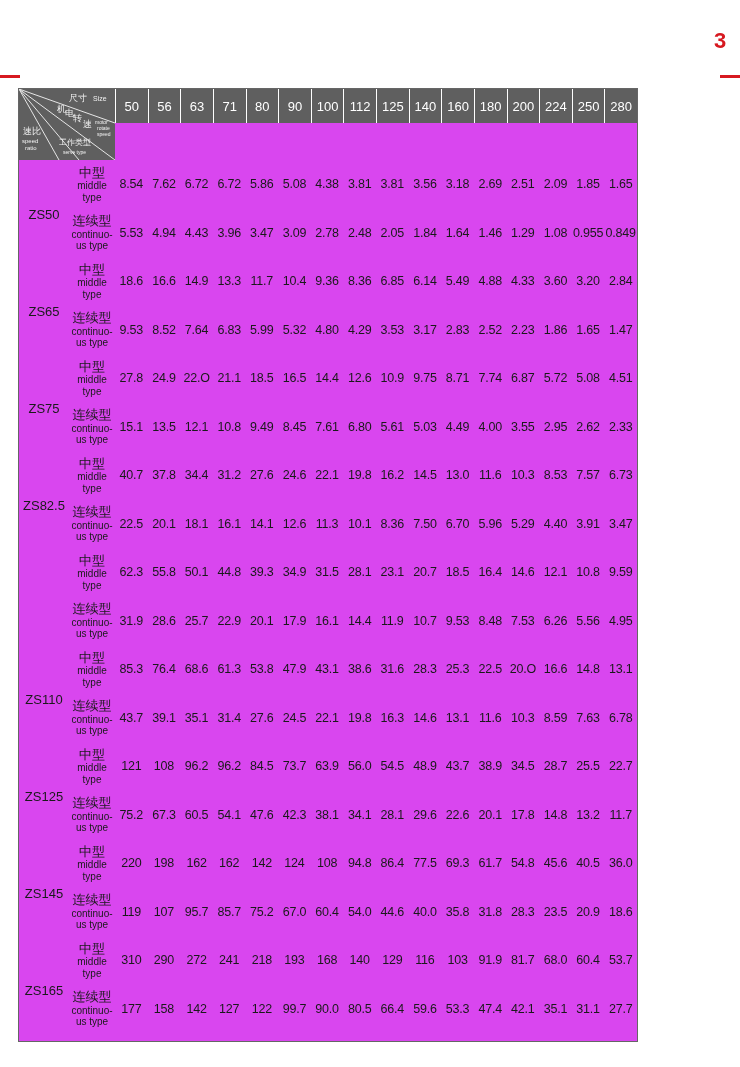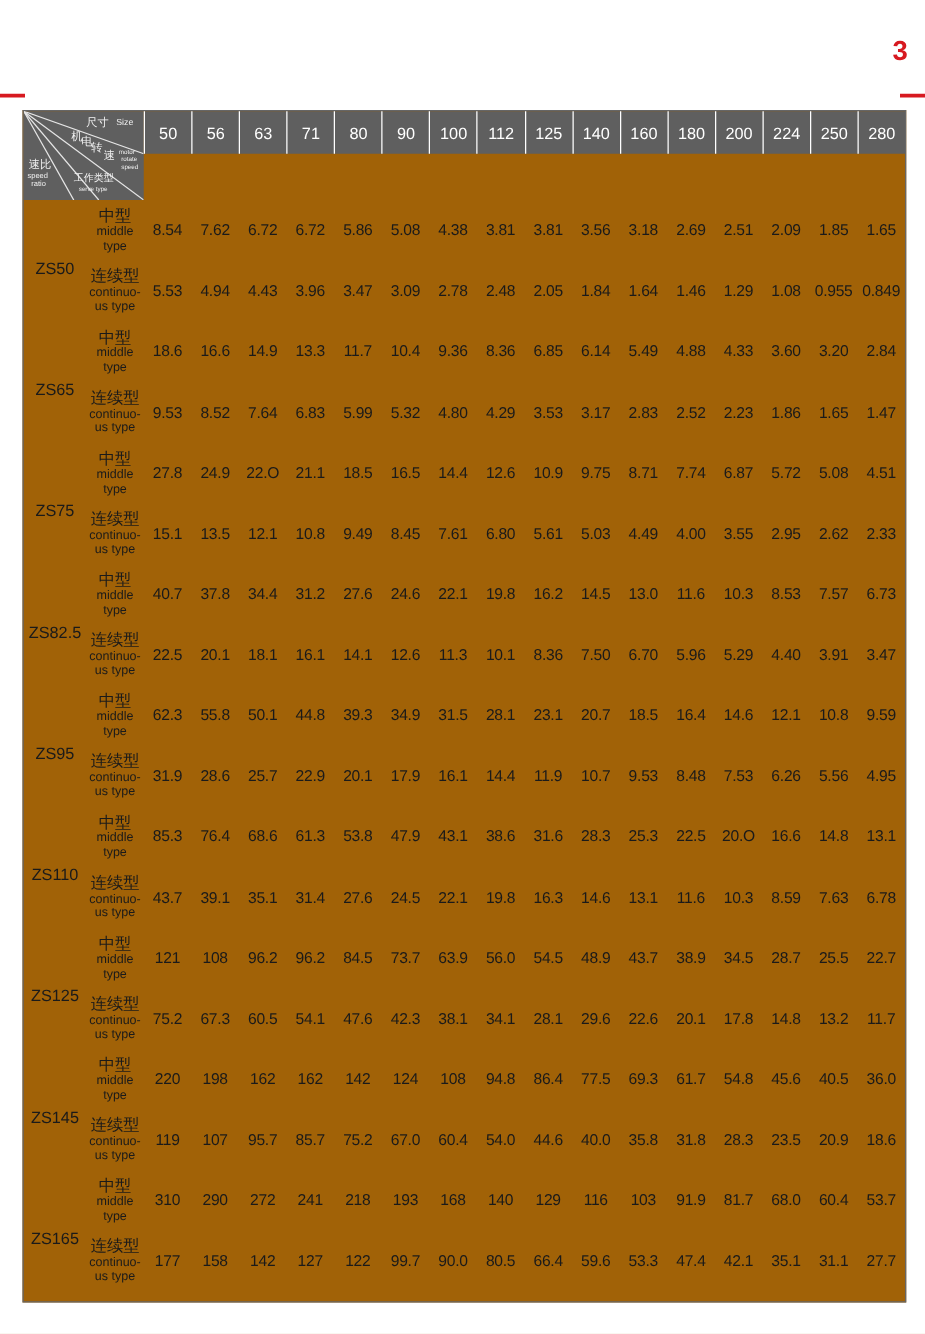--- a/index.html
+++ b/index.html
@@ -5,22 +5,22 @@
     html, body { margin: 0; padding: 0; background: #ffffff; }
     body {
       width: 740px; height: 1067px; position: relative; overflow: hidden;
       font-family: "Liberation Sans", "DejaVu Sans", sans-serif; color: #1a1a1a;
     }
     .red-line-left { position: absolute; left: 0; top: 75px; width: 20px; height: 3px; background: #d71920; }
     .red-line-right { position: absolute; left: 720px; top: 75px; width: 20px; height: 3px; background: #d71920; }
     .red-glyph { position: absolute; left: 714px; top: 30px; color: #d71920; font-size: 22px; font-weight: bold; line-height: 1; }
 
     .table-wrap {
-      position: absolute; left: 18px; top: 88px; width: 707px; height: 954px;
-      border: 1px solid #666; box-sizing: border-box; background: #a16207;
+      position: absolute; left: 18px; top: 88px; width: 620px; height: 954px;
+      border: 1px solid #666; box-sizing: border-box; background: #d946ef;
     }
     .hdr-corner {
       position: absolute; left: 0; top: 0; width: 96px; height: 71px;
       background: #5f5f5f; overflow: hidden; color: #fff;
     }
     .hdr-corner svg { position: absolute; left: 0; top: 0; }
     .hc-txt { position: absolute; color: #f2f2f2; white-space: nowrap; line-height: 1; }
     .hdr-sizes {
       position: absolute; left: 96px; top: 0; right: 0; height: 34px;
       display: flex; background: #5f5f5f;
@@ -311,21 +311,20 @@
             <div class="cell">5.96</div>
             <div class="cell">5.29</div>
             <div class="cell">4.40</div>
             <div class="cell">3.91</div>
             <div class="cell">3.47</div>
           </div>
     </div>
   </div>
 
   <div class="group">
-    <div class="group-label">ZS95</div>
     <div class="row r0">
       <div class="type-label">
         <span class="type-cn">中型</span>
         <span class="type-en">middle</span>
         <span class="type-en">type</span>
       </div>
       <div class="cells">
             <div class="cell">62.3</div>
             <div class="cell">55.8</div>
             <div class="cell">50.1</div>

